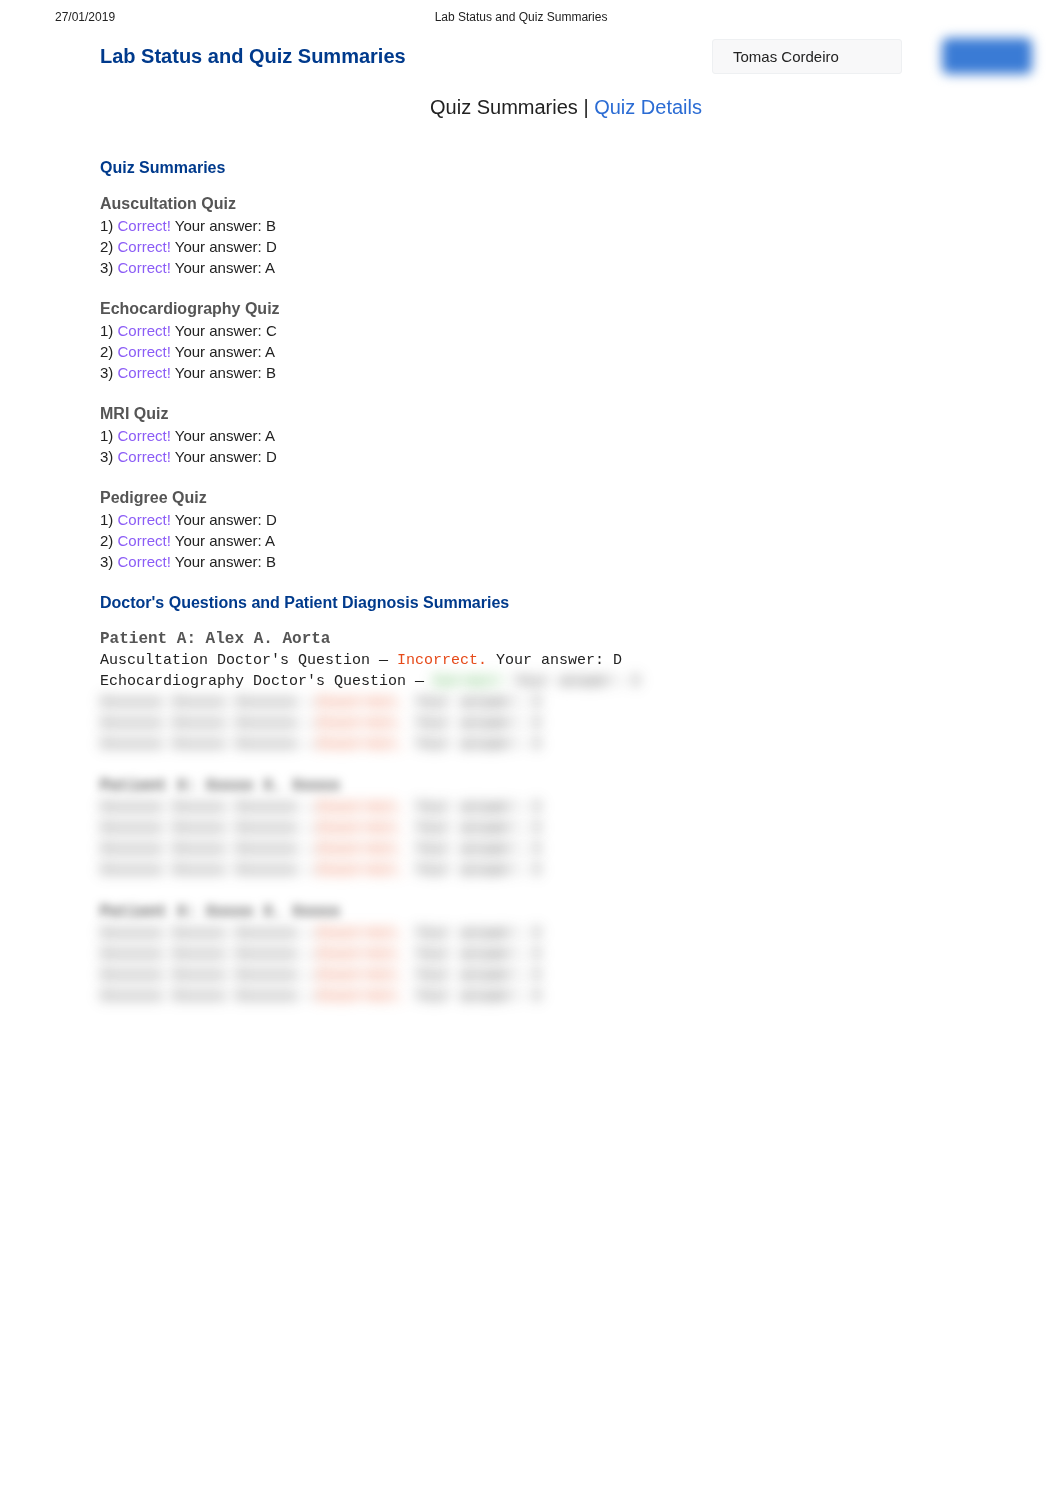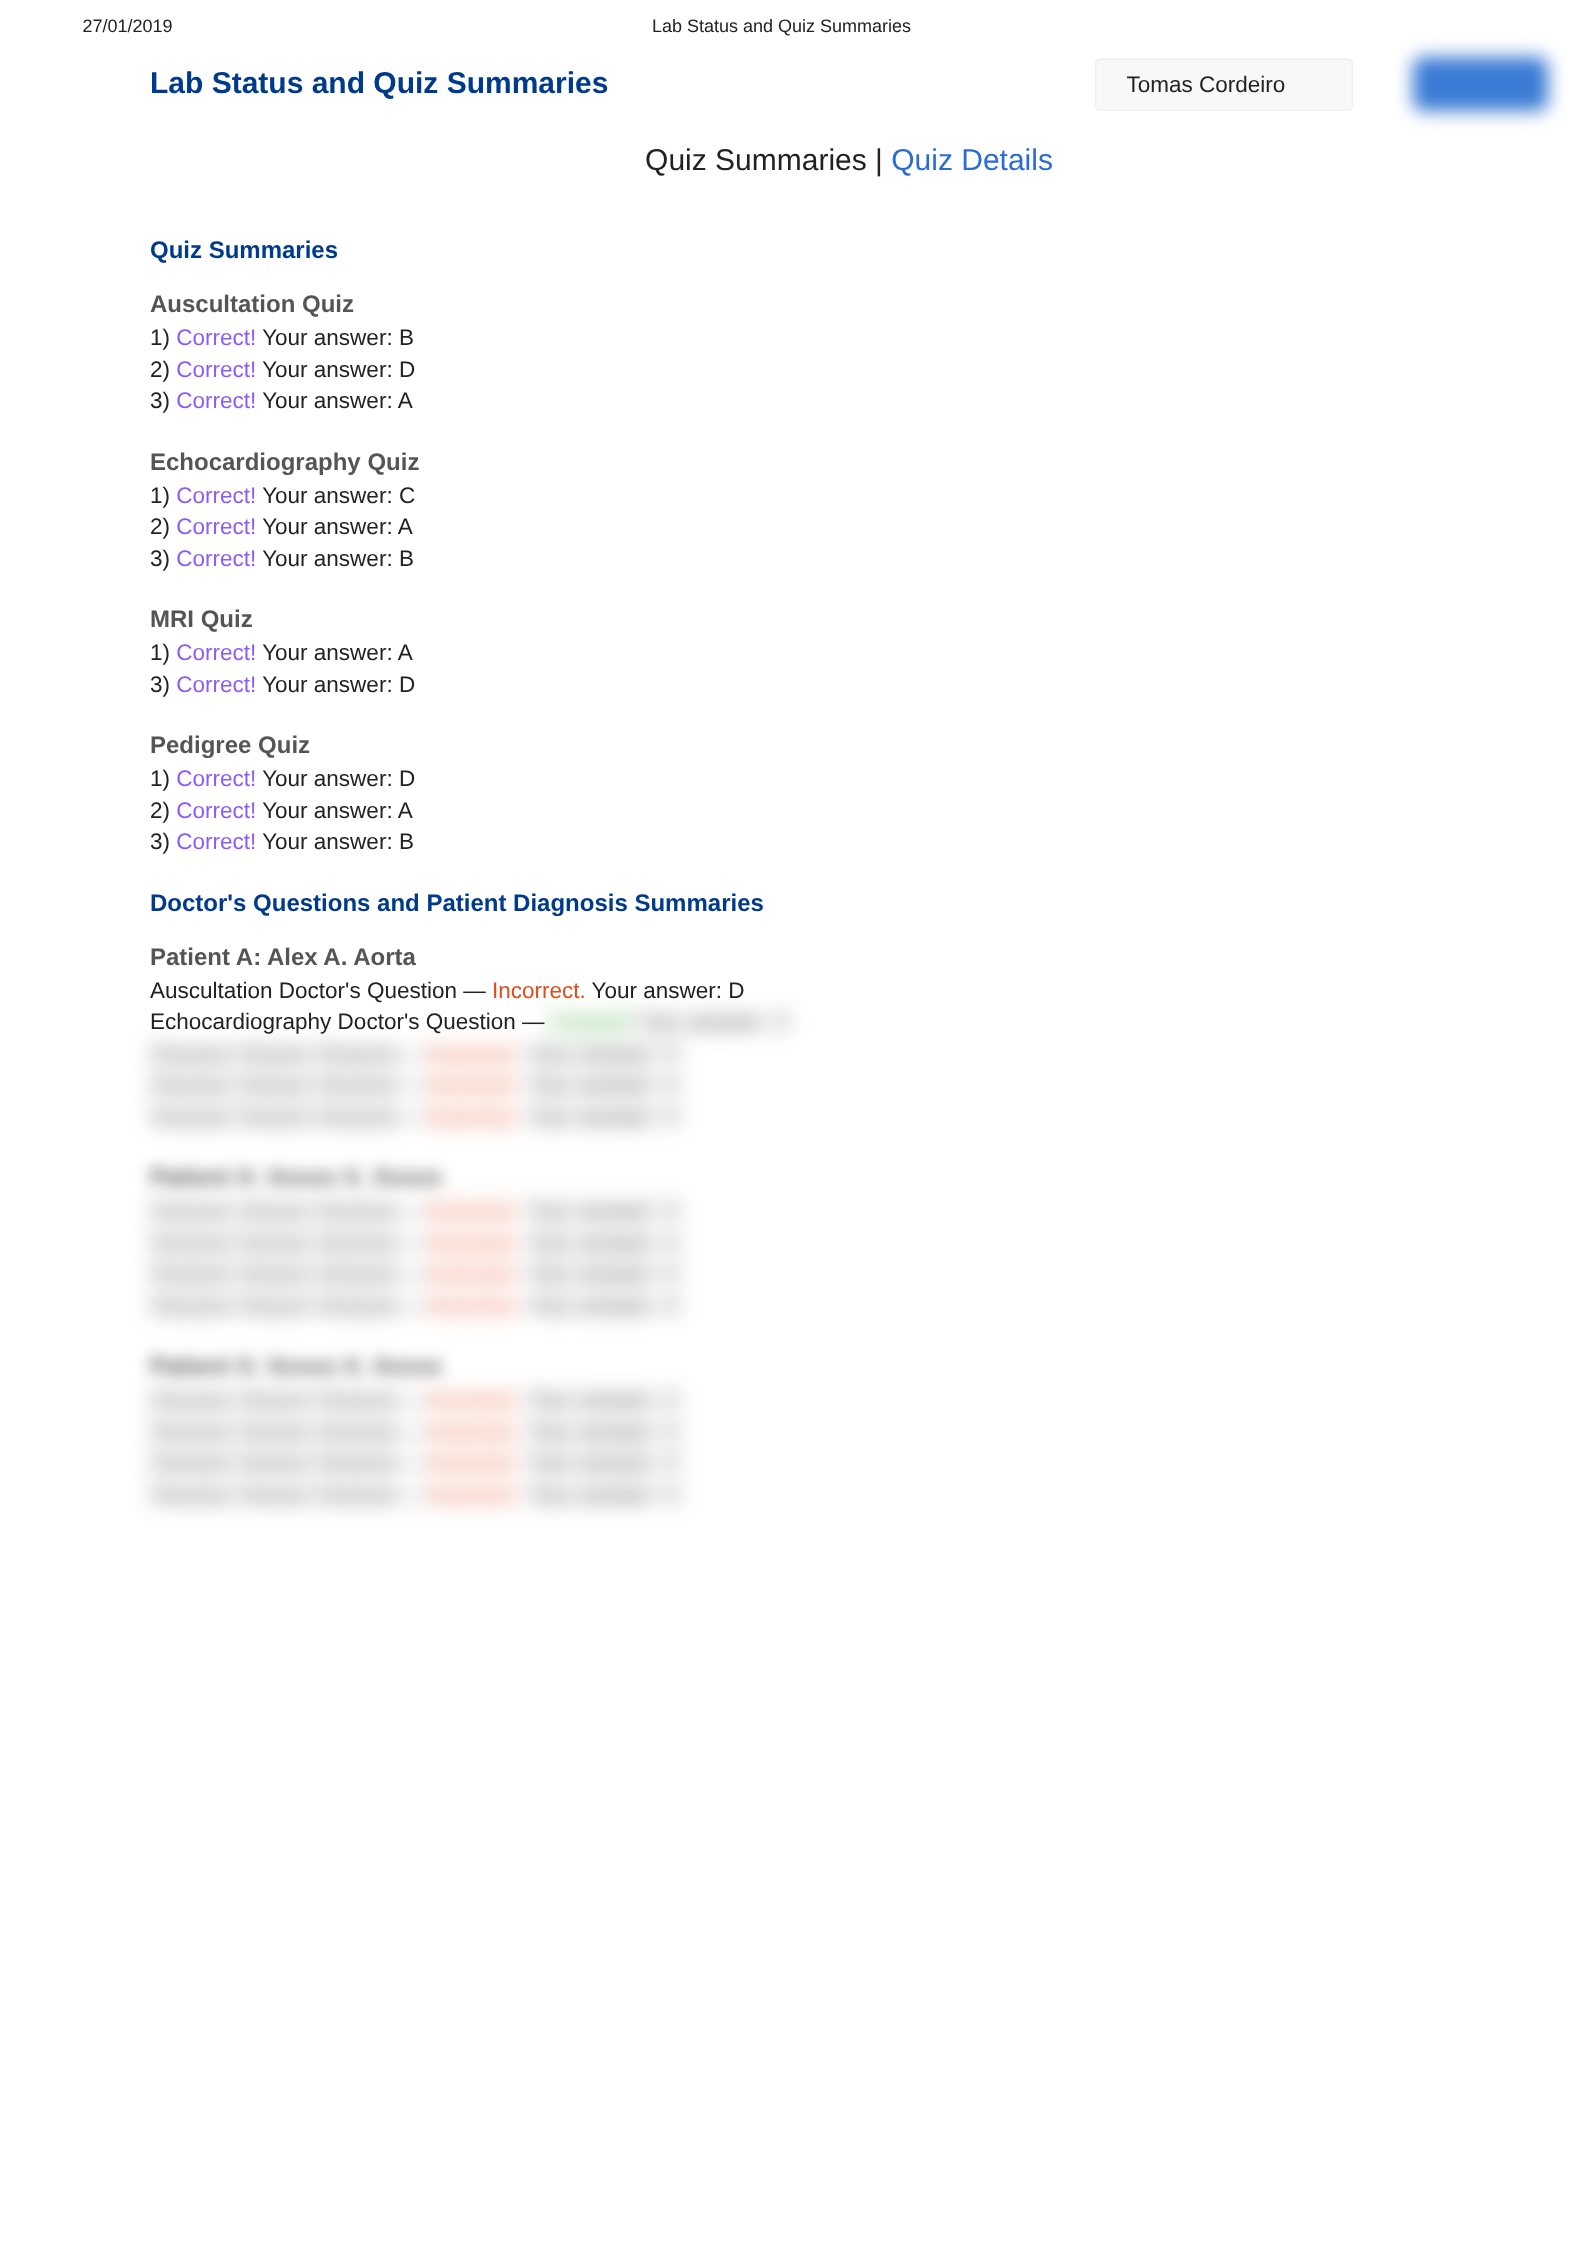--- a/index.html
+++ b/index.html
@@ -32,21 +32,21 @@
     flex: 0 0 auto;
   }
   .user-box {
     margin-left: auto;
     background: #f8f8f9;
     border: 1px solid #eef0f2;
     border-radius: 3px;
     padding: 8px 20px;
     color: #222;
     font-size: 15px;
-    width: 172px;
+    width: 190px;
   }
   .blur-btn {
     margin-left: 40px;
     width: 90px;
     height: 36px;
     background: #3a7bd5;
     border-radius: 6px;
     filter: blur(6px);
   }
   .tabs {
@@ -82,20 +82,21 @@
   .correct { color: #8b5cf6; text-align: right; }
   .incorrect { color: #e64a19; }
   .patient-title {
     color: #555;
     font-weight: bold;
     font-size: 16px;
     margin-bottom: 2px;
   }
   .patient-block {
     margin-bottom: 22px;
+    font-family: Liberation Mono, monospace;
   }
   .blurred {
     filter: blur(5px);
     user-select: none;
   }
   .blur-chunk {
     display: inline-block;
     color: #e64a19;
     filter: blur(5px);
   }

